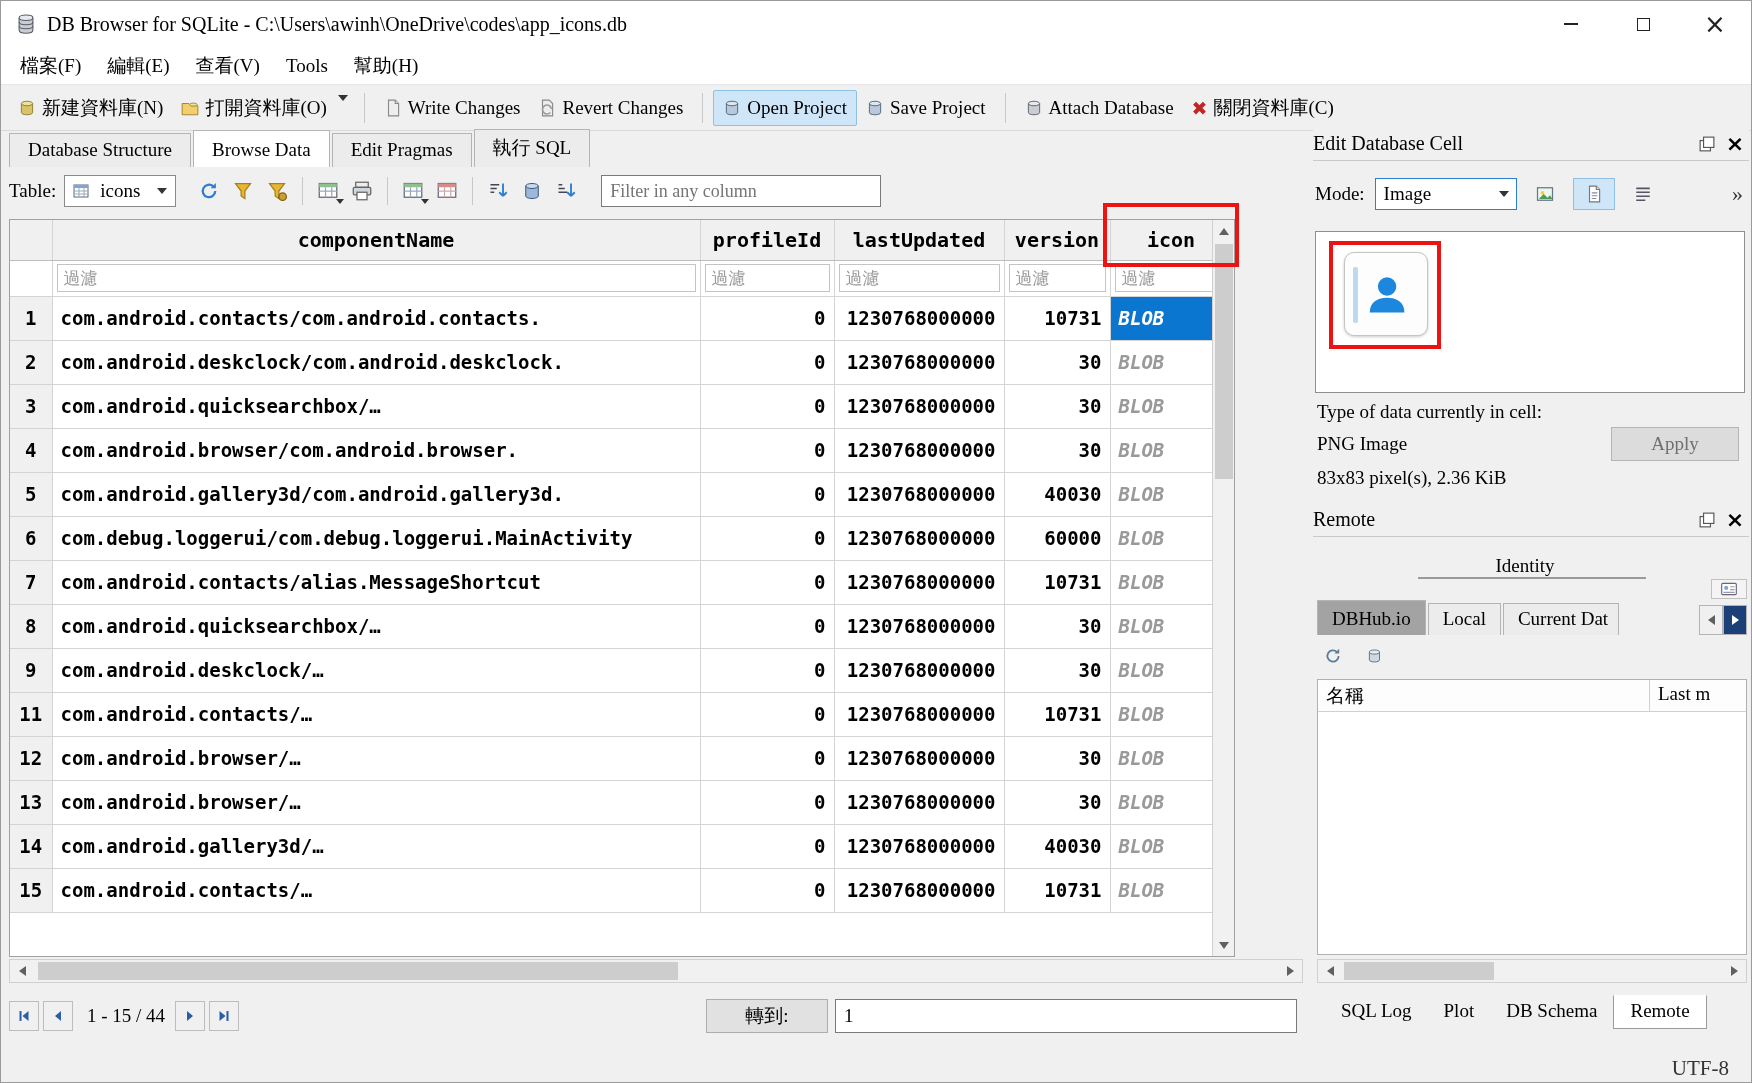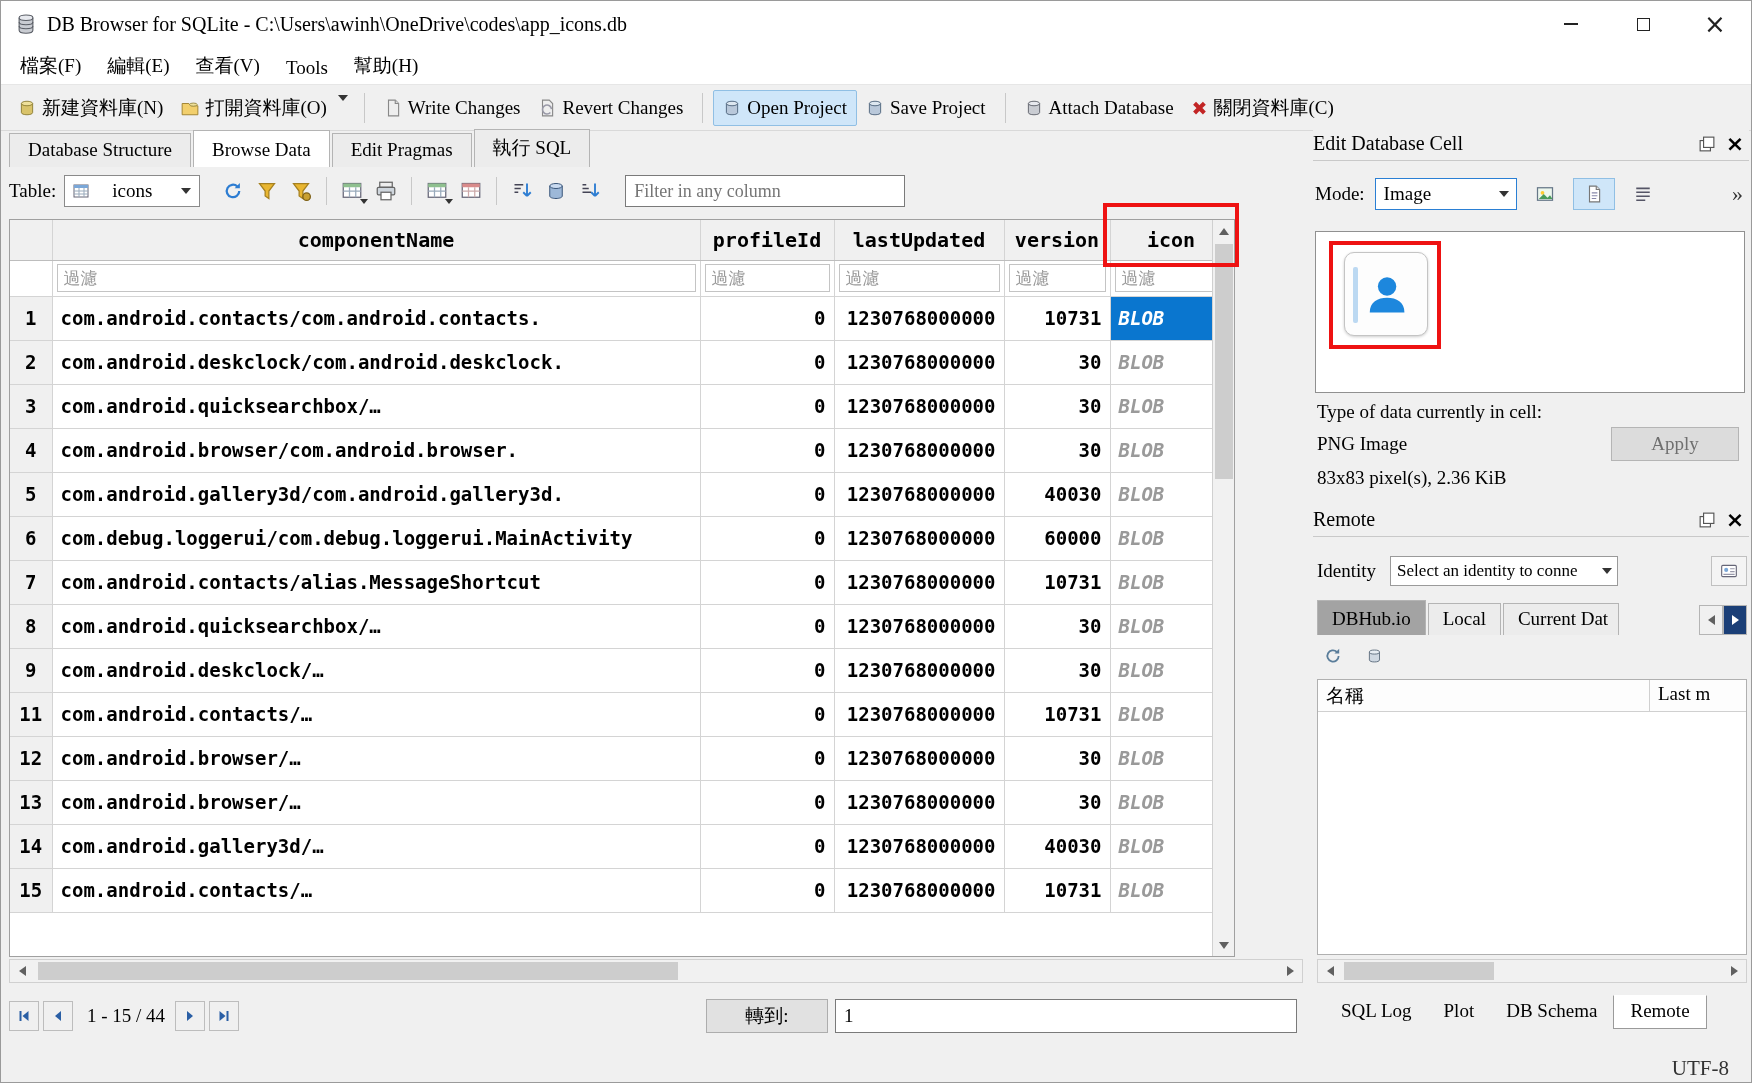--- a/index.html
+++ b/index.html
@@ -17,42 +17,42 @@
   .titlebar { height:46px; background:#fff; display:flex; align-items:center; padding-left:14px; position:relative; }
   .app-icon { margin-right:10px; }
   .title-text { font-size:20px; }
   .win-controls { position:absolute; right:0; top:0; height:46px; display:flex; }
   .win-btn { width:72px; height:46px; display:flex; align-items:center; justify-content:center; font-size:22px; color:#222; cursor:default; }
   .glyph-min { width:14px; height:2px; background:#222; display:inline-block; }
   .glyph-max { width:13px; height:13px; border:1.5px solid #222; display:inline-block; }
   .glyph-close { font-size:26px; line-height:1; font-family:"DejaVu Sans", sans-serif; }
 
   
-  .menubar { height:38px; background:#fff; display:flex; align-items:flex-end; padding-left:6px; border-bottom:1px solid #e6e6e6; }
+  .menubar { height:38px; background:#fff; display:flex; align-items:center; padding-left:6px; border-bottom:1px solid #e6e6e6; }
   .menu-item { padding:5px 13px; font-size:19px; }
 
   
   .toolbar { height:46px; background:#f0f0f0; display:flex; align-items:center; padding-left:8px; border-bottom:1px solid #d9d9d9; }
   .tbtn { display:flex; align-items:center; gap:6px; padding:6px 9px; font-size:19px; border-radius:2px; white-space:nowrap; }
   .tbtn.highlighted { background:#cfe6f9; border:1px solid #90bfe4; }
   .tsep { width:1px; height:30px; background:#c8c8c8; margin:0 10px; }
   .tcaret { width:0; height:0; border-left:5px solid transparent; border-right:5px solid transparent; border-top:6px solid #333; margin:10px 6px 0 2px; align-self:flex-start; }
   .red-x { color:#c22525; font-weight:bold; font-size:19px; font-family:"DejaVu Sans", sans-serif; }
 
   
   .tabbar { height:36px; display:flex; align-items:flex-end; padding-left:8px; background:#f0f0f0; }
   .main-tab { padding:5px 18px 6px 18px; font-size:19px; background:#ececec; border:1px solid #b4b4b4; border-bottom:none; margin-right:2px; }
   .main-tab.active { background:#fff; padding-top:8px; position:relative; z-index:2; }
 
   
   .page { position:absolute; left:8px; top:166px; width:1294px; height:870px; }
 
   .browse-toolbar { position:absolute; left:0; top:2px; height:44px; width:100%; display:flex; align-items:center; }
   .bt-label { font-size:19px; margin-right:8px; }
-  .combo { display:flex; align-items:center; gap:23px; background:#fff; border:1px solid #8a8a8a; height:32px; padding:0 8px; font-size:19px; }
+  .combo { display:flex; align-items:center; gap:11px; background:#fff; border:1px solid #8a8a8a; height:32px; padding:0 8px; font-size:19px; }
   .combo .caret { width:0; height:0; border-left:5px solid transparent; border-right:5px solid transparent; border-top:6px solid #333; margin-left:6px; }
   .ibtn { width:34px; height:32px; display:flex; align-items:center; justify-content:center; position:relative; }
   .ibtn .mini-caret { position:absolute; right:1px; bottom:3px; width:0; height:0; border-left:4px solid transparent; border-right:4px solid transparent; border-top:5px solid #333; }
   .isep { width:1px; height:28px; background:#c8c8c8; margin:0 8px; }
   .filter-input { width:280px; height:32px; border:1px solid #7a7a7a; background:#fff; font-family:"Liberation Serif", serif; font-size:18px; padding:0 8px; margin-left:18px; }
 
   
   .grid-wrap { position:absolute; left:0; top:52px; width:1226px; height:738px; border:1px solid #a0a0a0; background:#fff; overflow:hidden; }
   #grid-table { border-collapse:collapse; table-layout:fixed; width:1270px; font-family:"DejaVu Sans Mono", monospace; }
   #grid-table th, #grid-table td { border-right:1px solid #d4d4d4; border-bottom:1px solid #d4d4d4; overflow:hidden; white-space:nowrap; }
@@ -105,21 +105,21 @@
   .icon-card { position:absolute; left:28px; top:20px; width:84px; height:84px; background:#fdfdfd; border:1px solid #c4c4c4; border-radius:10px; box-shadow:0 1px 3px rgba(0,0,0,.2); display:flex; align-items:center; justify-content:center; }
   .icon-card .strip { position:absolute; left:8px; top:14px; width:5px; height:56px; background:#bcd9f2; border-radius:2px; }
 
   .type-caption { position:absolute; left:4px; top:274px; font-size:19px; }
   .png-row { position:absolute; left:4px; top:300px; width:428px; height:38px; }
   .png-value { position:absolute; left:0; top:6px; font-size:19px; }
   .apply-btn { position:absolute; right:6px; top:0; width:128px; height:34px; background:#dcdcdc; border:1px solid #b5b5b5; color:#6f6f6f; display:flex; align-items:center; justify-content:center; font-size:19px; }
   .size-info { position:absolute; left:4px; top:340px; font-size:19px; }
 
   .remote-header { position:absolute; left:0; top:376px; width:436px; }
-  .identity-row { position:absolute; left:4px; top:428px; width:430px; height:32px; display:flex; align-items:center; }
+  .identity-row { position:absolute; left:4px; top:428px; width:430px; height:32px; display:flex; align-items:center;flex-direction:column; }
   .identity-label { font-size:19px; margin-right:14px; }
   .identity-combo { width:228px; height:30px; background:#fff; border:1px solid #9a9a9a; display:flex; align-items:center; padding:0 6px; font-size:17px; position:relative; overflow:hidden; white-space:nowrap; }
   .identity-combo .caret { position:absolute; right:5px; width:0; height:0; border-left:5px solid transparent; border-right:5px solid transparent; border-top:6px solid #333; background:#fff; }
   .identity-btn { margin-left:auto; width:36px; height:30px; border:1px solid #c0c0c0; background:#f4f4f4; display:flex; align-items:center; justify-content:center; }
 
   .remote-tabs { position:absolute; left:4px; top:474px; width:430px; height:34px; display:flex; align-items:flex-end; }
   .rtab { padding:4px 14px 5px 14px; font-size:19px; background:#ececec; border:1px solid #b4b4b4; border-bottom:none; margin-right:2px; white-space:nowrap; overflow:hidden; }
   .rtab.active { background:#a3a3a3; padding-top:7px; }
   .rtab.clipped { max-width:116px; }
   .rtab-arrows { margin-left:auto; display:flex; }

